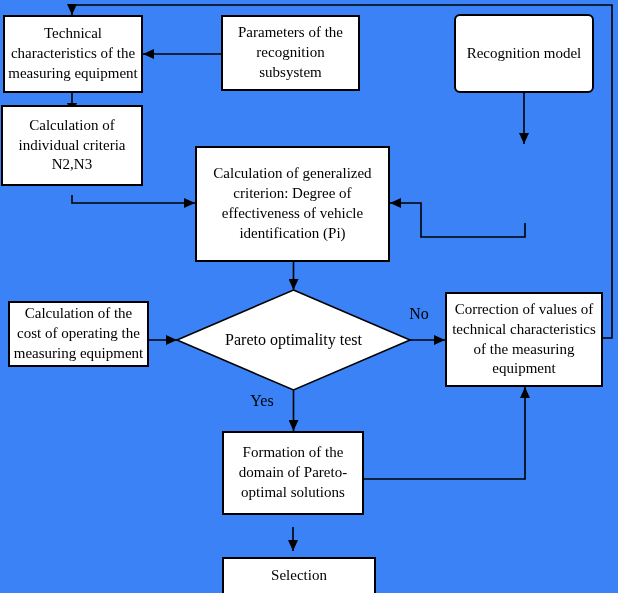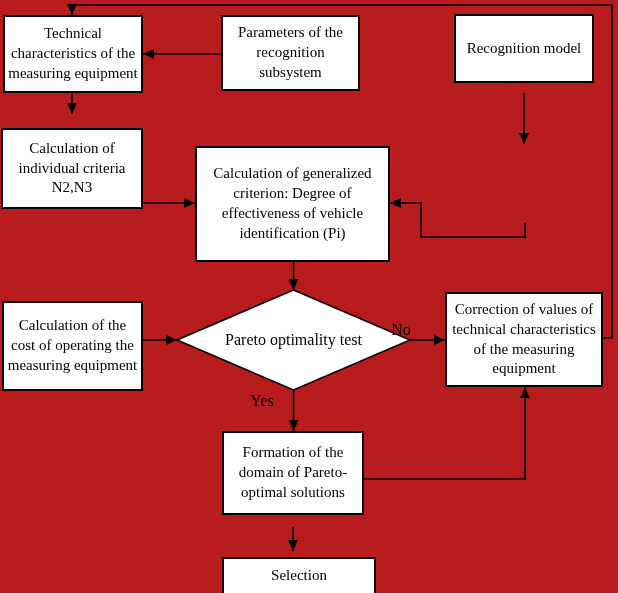--- a/index.html
+++ b/index.html
@@ -4,21 +4,21 @@
 <style>
   html, body {
     margin: 0;
     padding: 0;
     background: #ffffff;
   }
   #canvas {
     position: relative;
     width: 618px;
     height: 593px;
-    background: #b91c1c;
+    background: #3b82f6;
     font-family: "Liberation Serif", "DejaVu Serif", serif;
     color: #000000;
     overflow: hidden;
   }
   #connector-layer {
     position: absolute;
     left: 0;
     top: 0;
     width: 618px;
     height: 593px;
@@ -108,39 +108,39 @@
 characteristics of the
 measuring equipment</span>
   </div>
 
   <div class="node" style="left:221px; top:15px; width:139px; height:76px;">
     <span class="node-label">Parameters of the
 recognition
 subsystem</span>
   </div>
 
-  <div class="node" style="left:454px; top:14px; width:140px; height:69px;">
+  <div class="node" style="left:454px; top:14px; width:140px; height:79px;border-radius:6px;">
     <span class="node-label">Recognition model</span>
   </div>
 
-  <div class="node" style="left:1px; top:128px; width:142px; height:81px;">
+  <div class="node" style="left:1px; top:105px; width:142px; height:81px;">
     <span class="node-label">Calculation of
 individual criteria
 N2,N3</span>
   </div>
 
   <div class="node" style="left:195px; top:146px; width:195px; height:116px;">
     <span class="node-label">Calculation of generalized
 criterion: Degree of
 effectiveness of vehicle
 identification (Pi)</span>
   </div>
 
 
-  <div class="node" style="left:2px; top:301px; width:141px; height:90px;">
+  <div class="node" style="left:8px; top:301px; width:141px; height:66px;">
     <span class="node-label">Calculation of the
 cost of operating the
 measuring equipment</span>
   </div>
 
   <div class="node" style="left:445px; top:292px; width:158px; height:95px;">
     <span class="node-label">Correction of values of
 technical characteristics
 of the measuring
 equipment</span>
@@ -151,16 +151,16 @@
 domain of Pareto-
 optimal solutions</span>
   </div>
 
   <div class="node" style="left:222px; top:557px; width:154px; height:38px;">
     <span class="node-label">Selection</span>
   </div>
 
   <div class="diamond-label" style="left:206px; top:326px; width:175px;">Pareto optimality test</div>
 
-  <div class="edge-label" style="left:384px; top:305px; width:34px;margin-top:16px;">No</div>
+  <div class="edge-label" style="left:402px; top:305px; width:34px;">No</div>
   <div class="edge-label" style="left:238px; top:392px; width:48px;">Yes</div>
 
 </div>
 
 </body></html>

